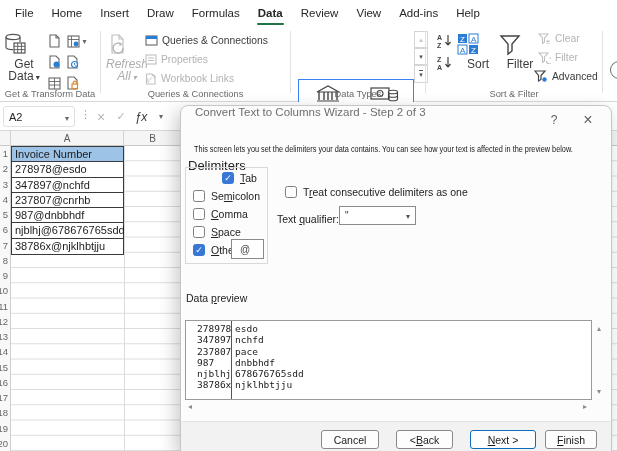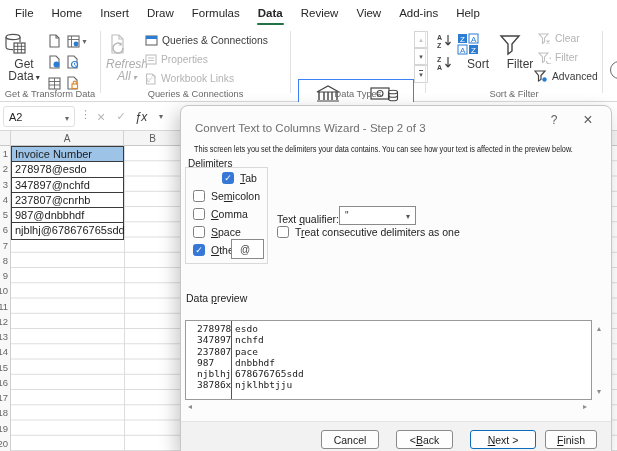--- a/index.html
+++ b/index.html
@@ -76,30 +76,30 @@
   .vline { position:absolute; top:0; bottom:0; width:1px; background:#dcdcdc; }
   .cells { position:absolute; left:11px; top:15px; width:113px; border:1px solid #3a3a3a; background:#fff; }
   .cell { height:15.25px; line-height:14.5px; font-size:11px; color:#1c1c1c; padding-left:3px;
           border-bottom:1px solid #3a3a3a; white-space:nowrap; background:#fff; }
   .cell:last-child { border-bottom:none; }
   .cell.hdr { background:#9dc3e6; }
 
   
   .dialog { position:absolute; left:180px; top:105px; width:432px; height:346px; background:#fcfcfc;
             border:1px solid #c6c6c6; border-radius:8px 8px 0 0; box-shadow:-4px 6px 18px rgba(0,0,0,.22); }
-  .dtitle { position:absolute; left:0; top:0; width:100%; height:28px; display:flex; align-items:flex-end;
+  .dtitle { position:absolute; left:0; top:0; width:100%; height:28px; display:flex; align-items:flex-start;
             padding-left:14px; font-size:11.5px; color:#6e6e6e; border-radius:8px 8px 0 0; }
   .dbtn { position:absolute; top:2px; width:26px; height:24px; display:flex; align-items:center;
           justify-content:center; color:#5f5f5f; }
   .dhelp { right:44px; } .dhelp::after { content:"?"; font-size:12px; }
   .dclose { right:10px; } .dclose::after { content:"×"; font-size:16px; }
   .ddesc { position:absolute; left:13px; top:37px; font-size:9.5px; color:#191919; white-space:nowrap;
            transform:scaleX(.77); transform-origin:0 50%; }
 
-  .delim-label { position:absolute; left:7px; top:52px; font-size:10px; color:#222; }
+  .delim-label { position:absolute; left:7px; top:52px; font-size:13px; color:#222; }
   .delim-box { position:absolute; left:4px; top:61px; width:83px; height:97px; border:1px solid #d9d9d9; }
   .cbrow { position:absolute; display:flex; align-items:center; gap:6px; font-size:10.5px; color:#222; white-space:nowrap; }
   .cb { width:12px; height:12px; border:1px solid #7f7f7f; border-radius:2.5px; background:#fff; flex:0 0 auto;
         display:flex; align-items:center; justify-content:center; }
   .cb.on { background:#3778d7; border-color:#3778d7; }
   .cb.on::after { content:"✓"; color:#fff; font-size:9px; line-height:1; }
   .otherbox { position:absolute; left:50px; top:133px; width:33px; height:20px; border:1px solid #8a8a8a;
               background:#fff; font-size:10px; color:#444; display:flex; align-items:center; padding-left:8px; }
 
   .qual-label { position:absolute; left:96px; top:107px; font-size:10.5px; color:#222; }
@@ -385,20 +385,21 @@
       <span class="rn">19</span>
       <span class="rn">20</span>
     </div>
     <div class="cells">
       <div class="cell hdr">Invoice Number</div>
       <div class="cell">278978@esdo</div>
       <div class="cell">347897@nchfd</div>
       <div class="cell">237807@cnrhb</div>
       <div class="cell">987@dnbbhdf</div>
       <div class="cell">njblhj@678676765sdd</div>
+      <div class="cell">38786x@njklhbtjju</div>
     </div>
   </div>
 
   <div class="dialog">
     <div class="dtitle">
       <span>Convert Text to Columns Wizard - Step 2 of 3</span>
     </div>
     <div class="dbtn dhelp"></div>
     <div class="dbtn dclose"></div>
 
@@ -422,21 +423,21 @@
     <div class="cbrow" style="left:12px;top:120px;">
       <span class="cb"></span>
       <span><u>S</u>pace</span>
     </div>
     <div class="cbrow" style="left:12px;top:138px;">
       <span class="cb on"></span>
       <span><u>O</u>ther:</span>
     </div>
     <div class="otherbox">@</div>
 
-    <div class="cbrow" style="left:96px;top:80px;margin-top:40px;">
+    <div class="cbrow" style="left:104px;top:80px;">
       <span class="cb"></span>
       <span>T<u>r</u>eat consecutive delimiters as one</span>
     </div>
     <div class="qual-label">Text <u>q</u>ualifier:</div>
     <div class="qual-combo">
       <span>"</span>
       <span class="qchev"></span>
     </div>
 
     <div class="pv-label">Data <u>p</u>review</div>

